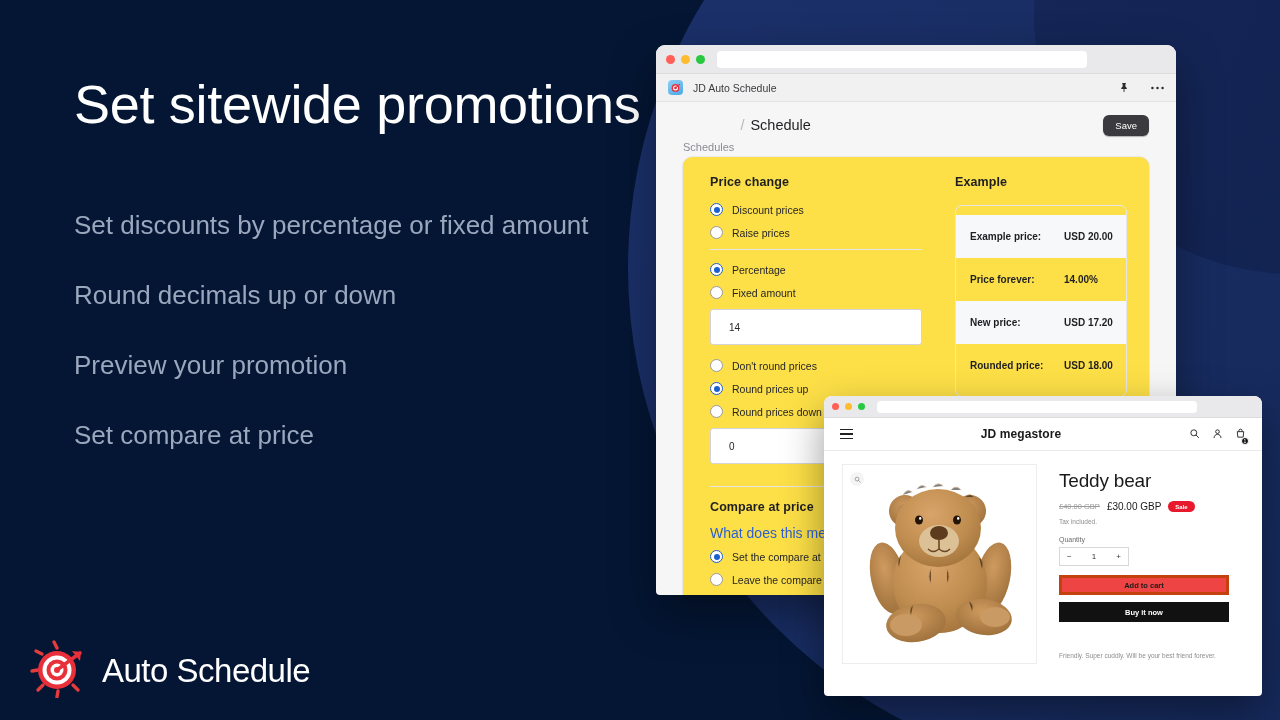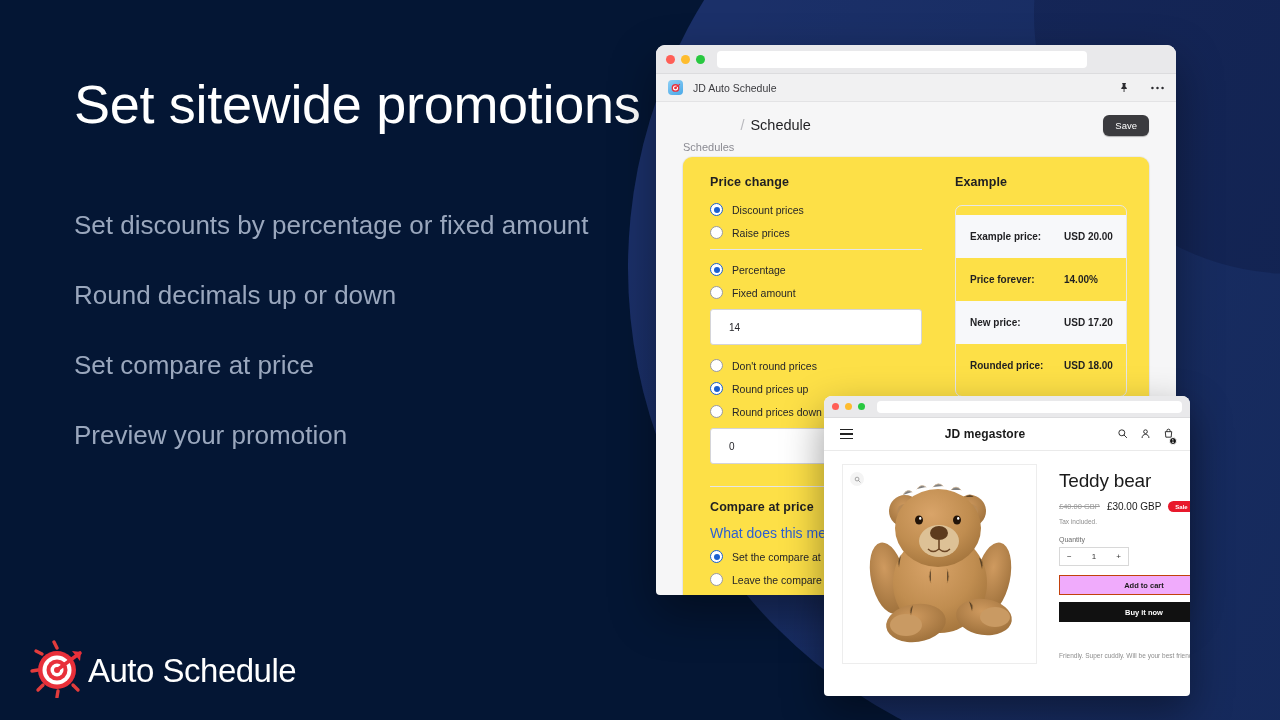--- a/index.html
+++ b/index.html
@@ -47,21 +47,21 @@
     color: #9aa7bd;
     margin-bottom: 34px;
     max-width: 560px;
     font-weight: 400;
   }
   .bullet:last-child { margin-bottom: 0; }
 
   
   #logo-lockup {
     position: absolute; left: 30px; top: 640px;
-    display: flex; align-items: center; gap: 0; z-index: 6;
+    display: flex; align-items: center; gap: 14px; z-index: 6;
   }
   #logo-text {
     color: #fff; font-size: 33px; letter-spacing: -0.5px; font-weight: 400;
   }
 
   
   #admin-window {
     position: absolute; left: 656px; top: 45px;
     width: 520px; height: 550px;
     background: #f6f6f7;
@@ -165,21 +165,21 @@
     padding: 9px 0;
   }
   .ex-row { display: flex; height: 43px; align-items: center; }
   .ex-row.alt { background: #f7f8fa; }
   .ex-key { width: 96px; padding-left: 14px; font-size: 10px; font-weight: 700; color: #1f1f22; }
   .ex-val { font-size: 10px; font-weight: 700; color: #1f1f22; padding-left: 12px; }
 
   
   #store-window {
     position: absolute; left: 824px; top: 396px;
-    width: 366px; height: 300px;
+    width: 438px; height: 300px;
     background: #ffffff;
     border-radius: 8px 8px 4px 4px;
     box-shadow: 0 16px 42px rgba(0,0,0,0.40);
     overflow: hidden;
     z-index: 20;
   }
   .store-chrome {
     height: 22px; background: #e9e9eb;
     display: flex; align-items: center; padding: 0 8px;
     border-bottom: 1px solid #dcdcde;
@@ -234,40 +234,40 @@
     margin-top: 4px; width: 70px; height: 19px;
     border: 1px solid #d8d8d8; display: flex;
     align-items: center; justify-content: space-between;
     padding: 0 7px; font-size: 8px; color: #333;
   }
   .btn-cart, .btn-buy {
     margin-top: 9px; height: 20px; width: 170px;
     display: flex; align-items: center; justify-content: center;
     font-size: 7.5px; font-weight: 700;
   }
-  .btn-cart { border: 1px solid #c2410c; background: #f0abfc; color: #1a1a1a; }
+  .btn-cart { border: 3px solid #c2410c; background: #ef4444; color: #1a1a1a; }
   .btn-buy { background: #111; color: #fff; border: 1px solid #111; margin-top: 7px; }
   .desc-wrap { margin-top: 28px; font-size: 6.5px; line-height: 11px; color: #8d8d8d; }
 </style>
 </head>
 <body>
 
 <div id="bg-deco">
   <div class="deco-circle-big"></div>
   <div class="deco-circle-mid"></div>
   <div class="deco-fade"></div>
 </div>
 
 <div id="marketing">
   <h1 id="headline">Set sitewide promotions</h1>
   <div id="bullets">
     <div class="bullet">Set discounts by percentage or fixed amount</div>
     <div class="bullet">Round decimals up or down</div>
+    <div class="bullet">Preview your promotion</div>
     <div class="bullet">Set compare at price</div>
-    <div class="bullet">Preview your promotion</div>
   </div>
 </div>
 
 <div id="logo-lockup">
   <span>
     <svg width="58" height="58" viewBox="0 0 58 58">
       <g stroke="#e23c3c" stroke-width="3.4" stroke-linecap="round">
         <line x1="27" y1="8" x2="24" y2="2"></line>
         <line x1="12" y1="14" x2="6" y2="11"></line>
         <line x1="8" y1="30" x2="2" y2="31"></line>

